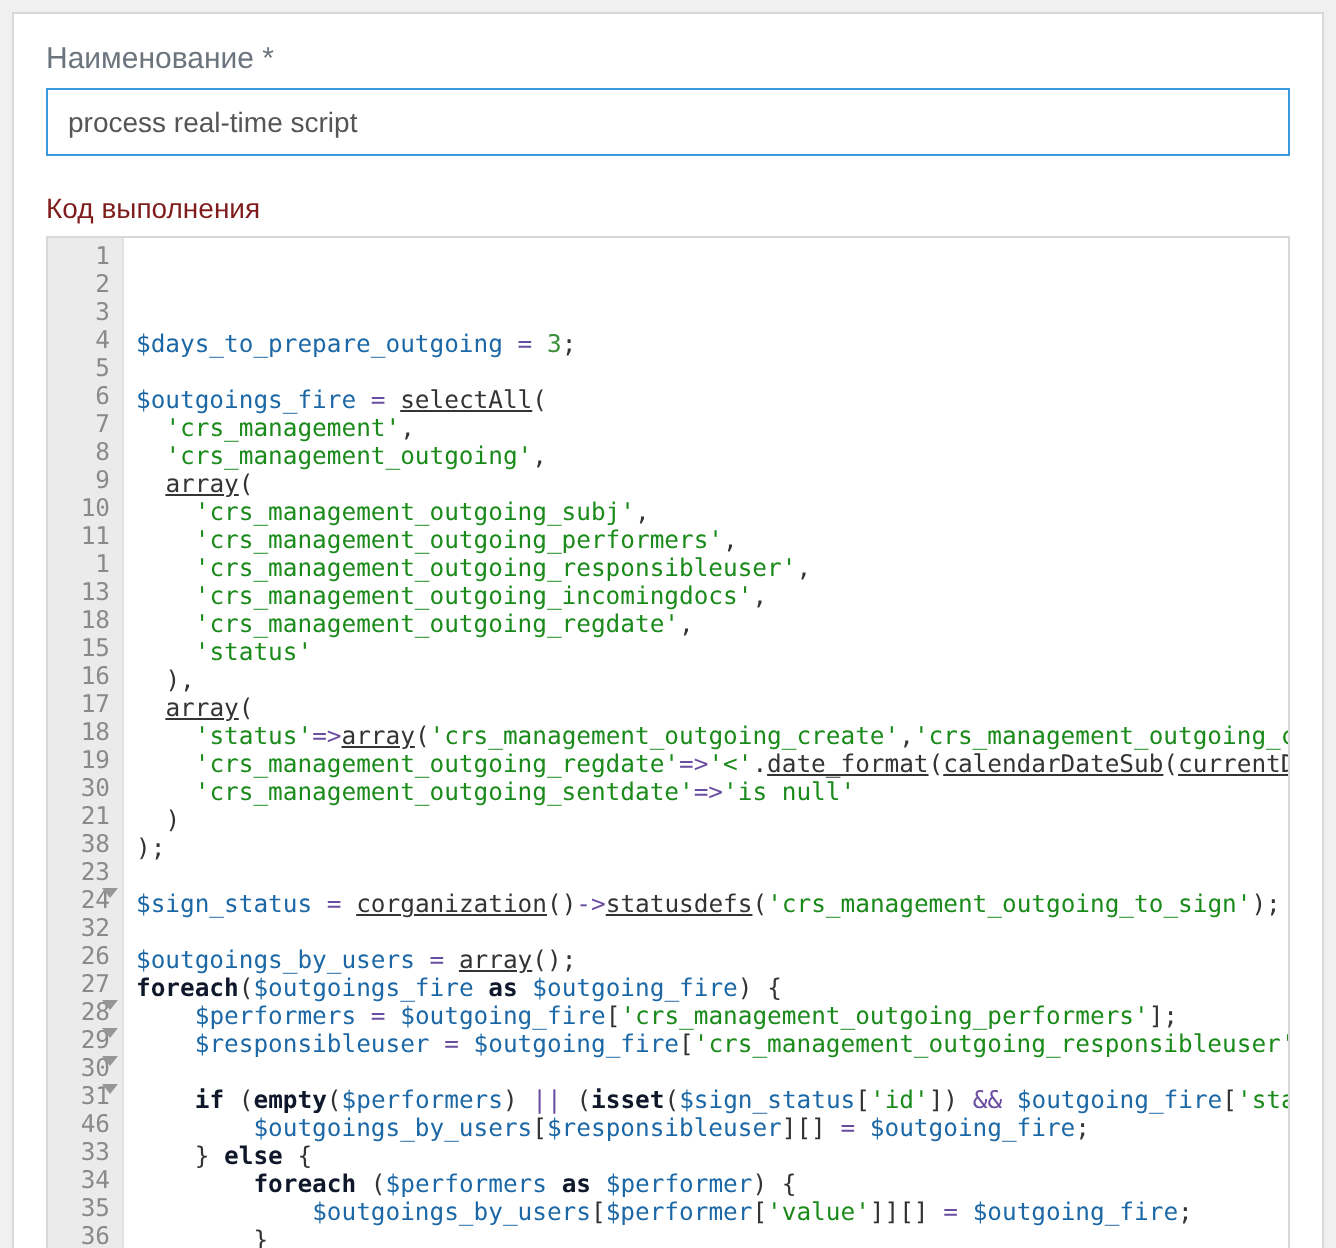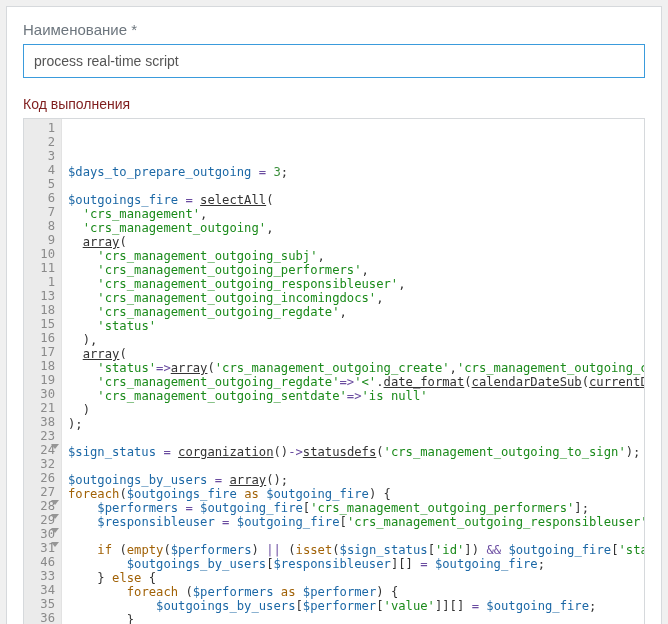--- a/index.html
+++ b/index.html
@@ -77,21 +77,21 @@
   }
   .code .line {
     height: 14px;
     line-height: 14px;
   }
   .tok-var { color: #1c68a6; }
   .tok-num { color: #3a8f3a; }
   .tok-op  { color: #6a4ca0; }
   .tok-fn  { color: #333; text-decoration: underline; }
   .tok-str { color: #1a8a1a; }
-  .tok-kw  { color: #a16207; font-weight: 400; }
+  .tok-kw  { color: #0f172a; font-weight: 700; }
   .tok-punc{ color: #333; }
 </style>
 </head>
 <body>
 
 <div class="panel">
 
   <div class="field-label">Наименование *</div>
   <input class="text-input" type="text" value="process real-time script" style="">
 

